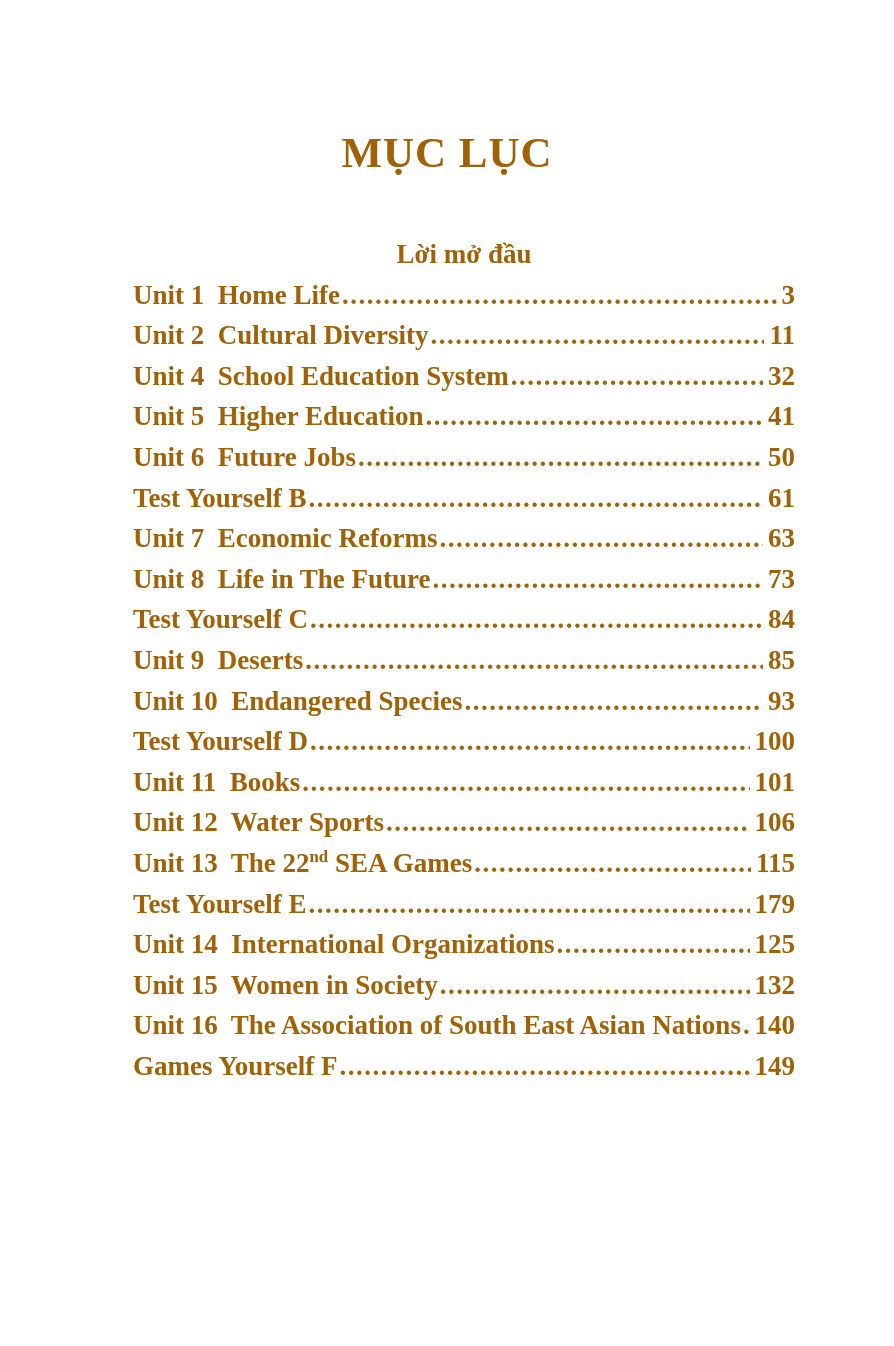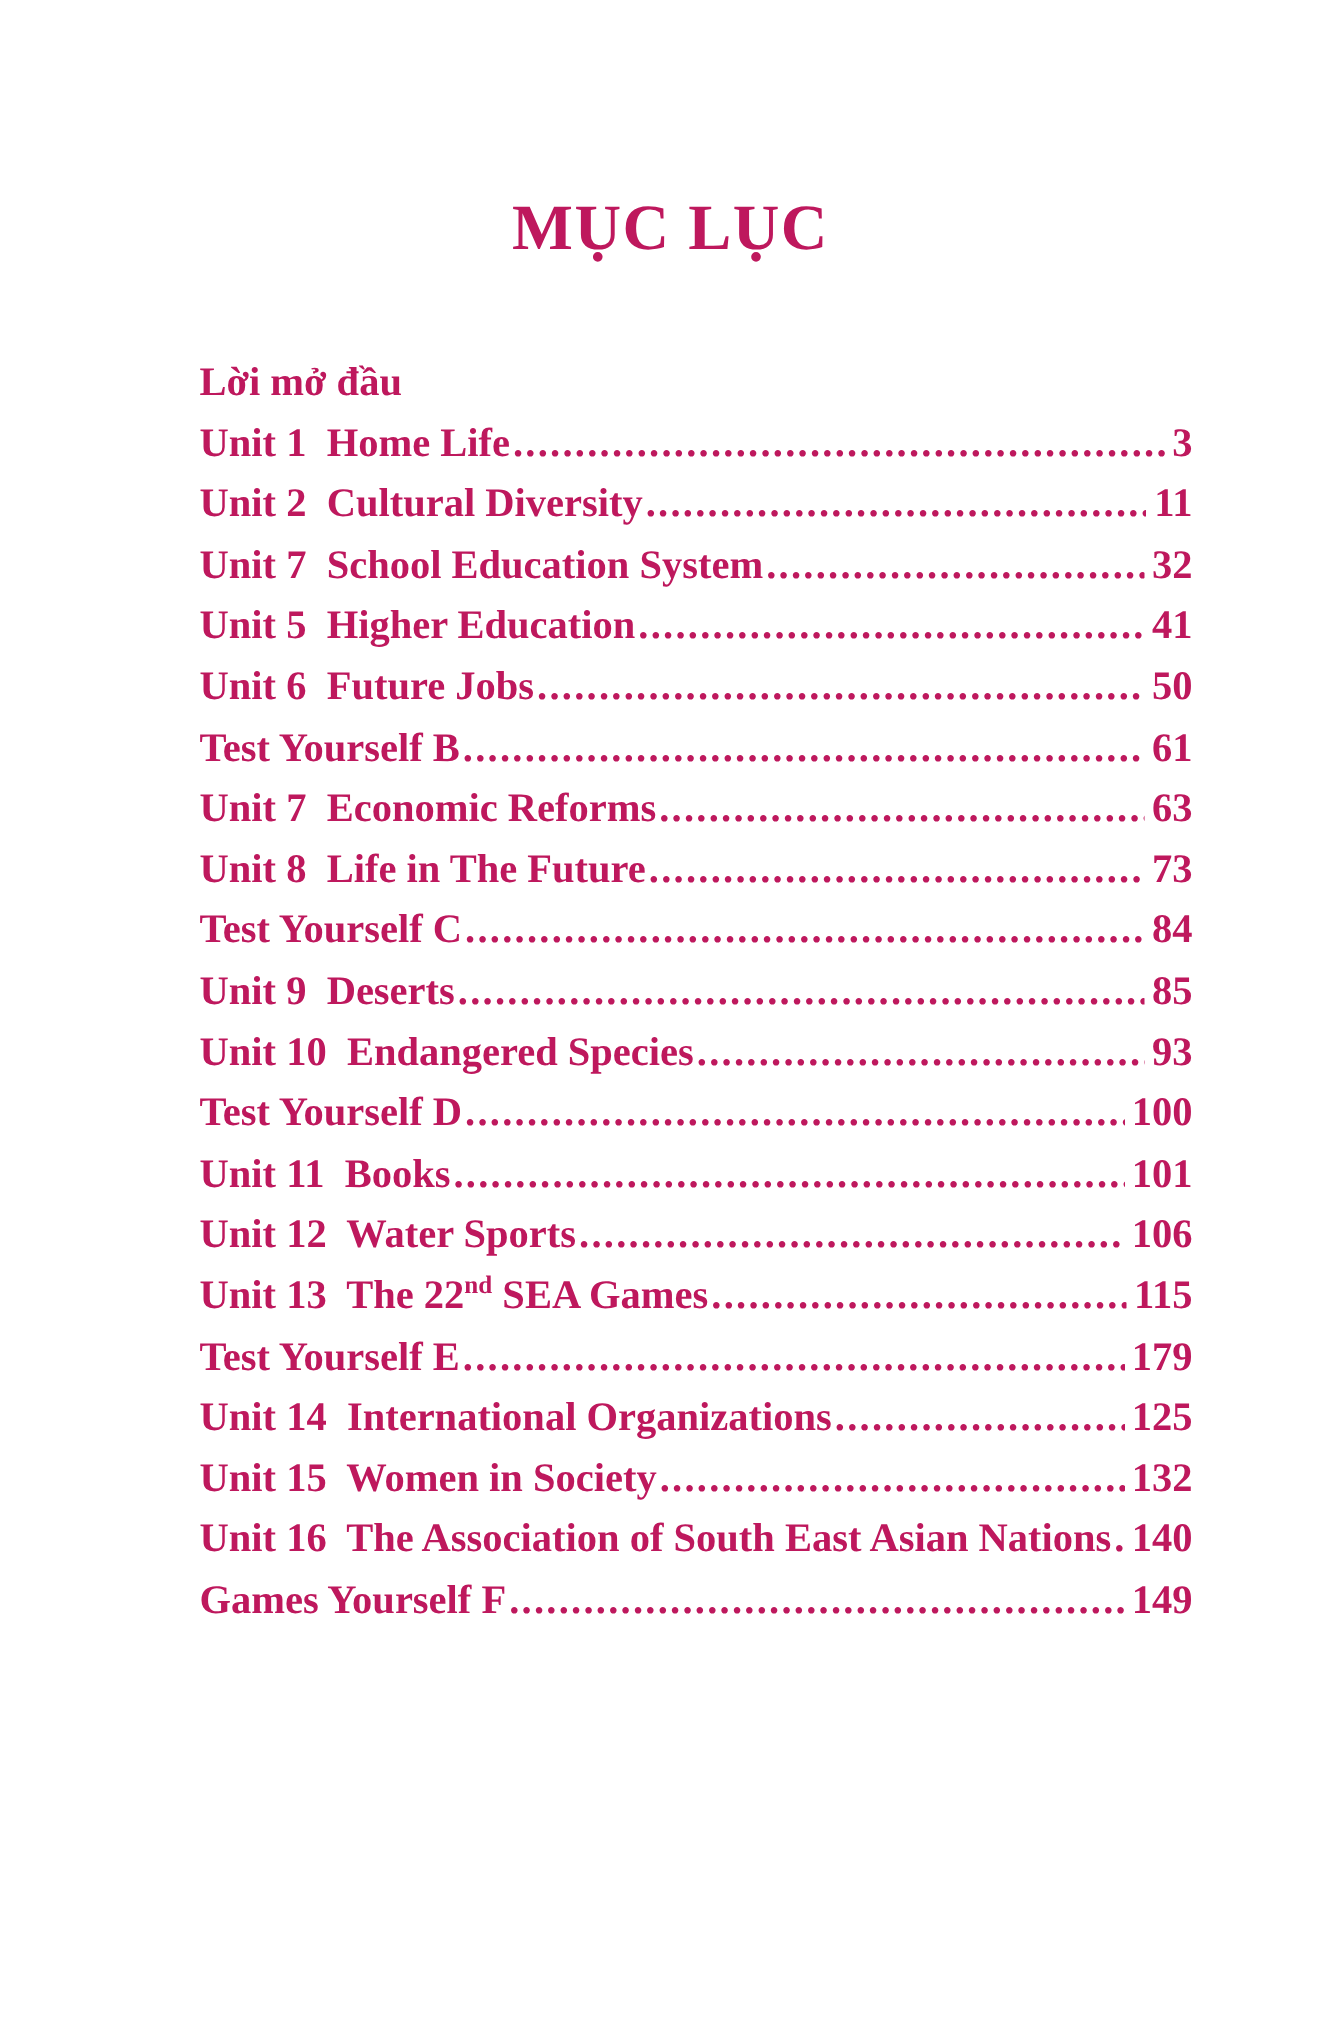--- a/index.html
+++ b/index.html
@@ -5,21 +5,21 @@
   html, body {
     margin: 0;
     padding: 0;
     background: #ffffff;
   }
   .page {
     position: relative;
     width: 894px;
     height: 1173px;
     background: #ffffff;
-    color: #be185d;
+    color: #a16207;
     font-family: "Liberation Serif", "DejaVu Serif", serif;
     font-weight: 700;
     box-sizing: border-box;
     overflow: hidden;
   }
   .doc-title {
     margin: 0;
     padding-top: 128px;
     text-align: center;
     font-size: 43px;
@@ -32,20 +32,21 @@
     padding-left: 133px;
     padding-right: 99px;
   }
   .toc-row {
     display: flex;
     align-items: baseline;
     height: 40.6px;
     font-size: 27px;
     line-height: 40.6px;
     white-space: pre;
+    justify-content: center;
   }
   .toc-label {
     flex: 0 0 auto;
     white-space: pre;
   }
   .toc-label sup {
     font-size: 0.62em;
     line-height: 0;
     vertical-align: super;
   }
@@ -71,21 +72,21 @@
 <body>
 
 <div class="page">
   <h1 class="doc-title">MỤC LỤC</h1>
   <div class="toc">
     <div class="toc-row">
       <span class="toc-label">Lời mở đầu</span>
     </div>
   <div class="toc-row"><span class="toc-label">Unit 1  Home Life</span><span class="leader"></span><span class="page-num">3</span></div>
       <div class="toc-row"><span class="toc-label">Unit 2  Cultural Diversity</span><span class="leader"></span><span class="page-num">11</span></div>
-      <div class="toc-row"><span class="toc-label">Unit 7  School Education System</span><span class="leader"></span><span class="page-num">32</span></div>
+      <div class="toc-row"><span class="toc-label">Unit 4  School Education System</span><span class="leader"></span><span class="page-num">32</span></div>
       <div class="toc-row"><span class="toc-label">Unit 5  Higher Education</span><span class="leader"></span><span class="page-num">41</span></div>
       <div class="toc-row"><span class="toc-label">Unit 6  Future Jobs</span><span class="leader"></span><span class="page-num">50</span></div>
       <div class="toc-row"><span class="toc-label">Test Yourself B</span><span class="leader"></span><span class="page-num">61</span></div>
       <div class="toc-row"><span class="toc-label">Unit 7  Economic Reforms</span><span class="leader"></span><span class="page-num">63</span></div>
       <div class="toc-row"><span class="toc-label">Unit 8  Life in The Future</span><span class="leader"></span><span class="page-num">73</span></div>
       <div class="toc-row"><span class="toc-label">Test Yourself C</span><span class="leader"></span><span class="page-num">84</span></div>
       <div class="toc-row"><span class="toc-label">Unit 9  Deserts</span><span class="leader"></span><span class="page-num">85</span></div>
       <div class="toc-row"><span class="toc-label">Unit 10  Endangered Species</span><span class="leader"></span><span class="page-num">93</span></div>
       <div class="toc-row"><span class="toc-label">Test Yourself D</span><span class="leader"></span><span class="page-num">100</span></div>
       <div class="toc-row"><span class="toc-label">Unit 11  Books</span><span class="leader"></span><span class="page-num">101</span></div>

